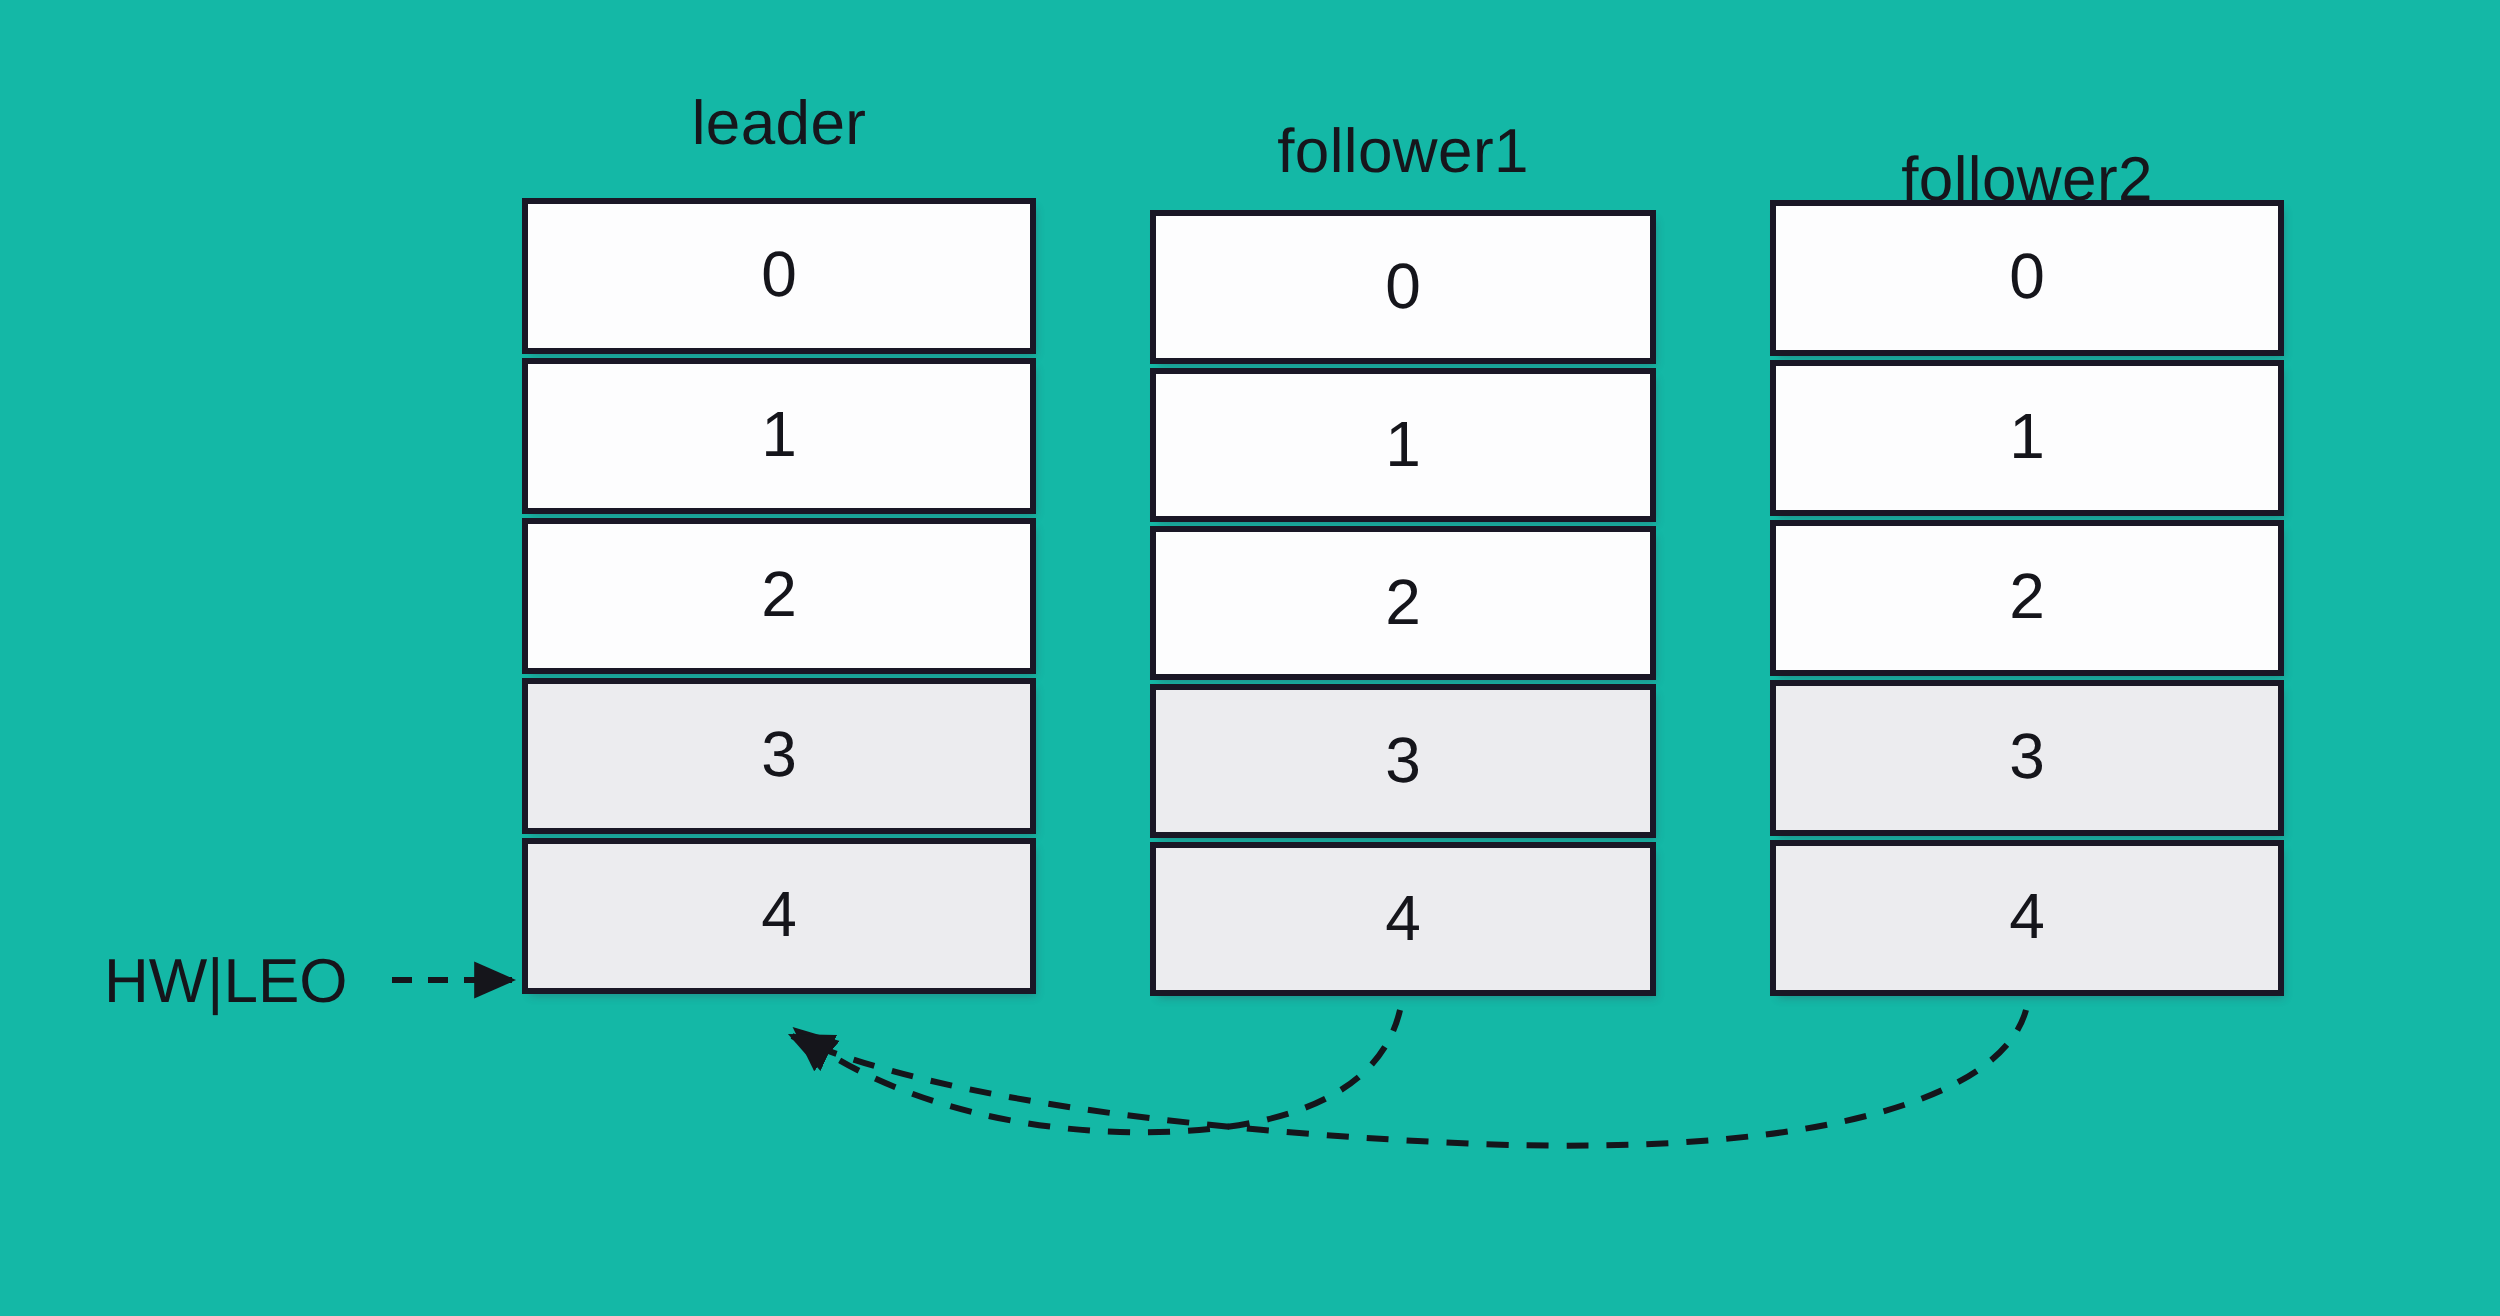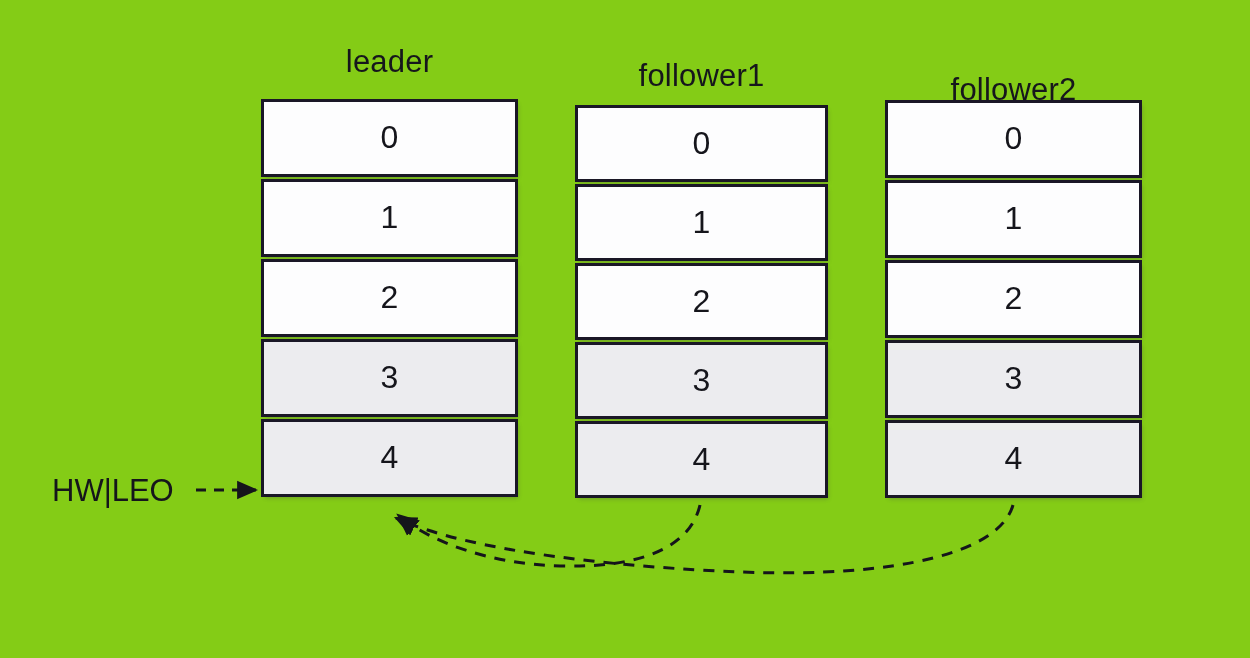--- a/index.html
+++ b/index.html
@@ -4,21 +4,21 @@
 <style>
   html, body {
     margin: 0;
     padding: 0;
     background: #ffffff;
   }
   #canvas {
     position: relative;
     width: 1250px;
     height: 658px;
-    background: #84cc16;
+    background: #14b8a6;
     overflow: hidden;
     font-family: "Liberation Sans", sans-serif;
     -webkit-font-smoothing: antialiased;
   }
 
   
   .replica {
     position: absolute;
   }
   .replica-title {

